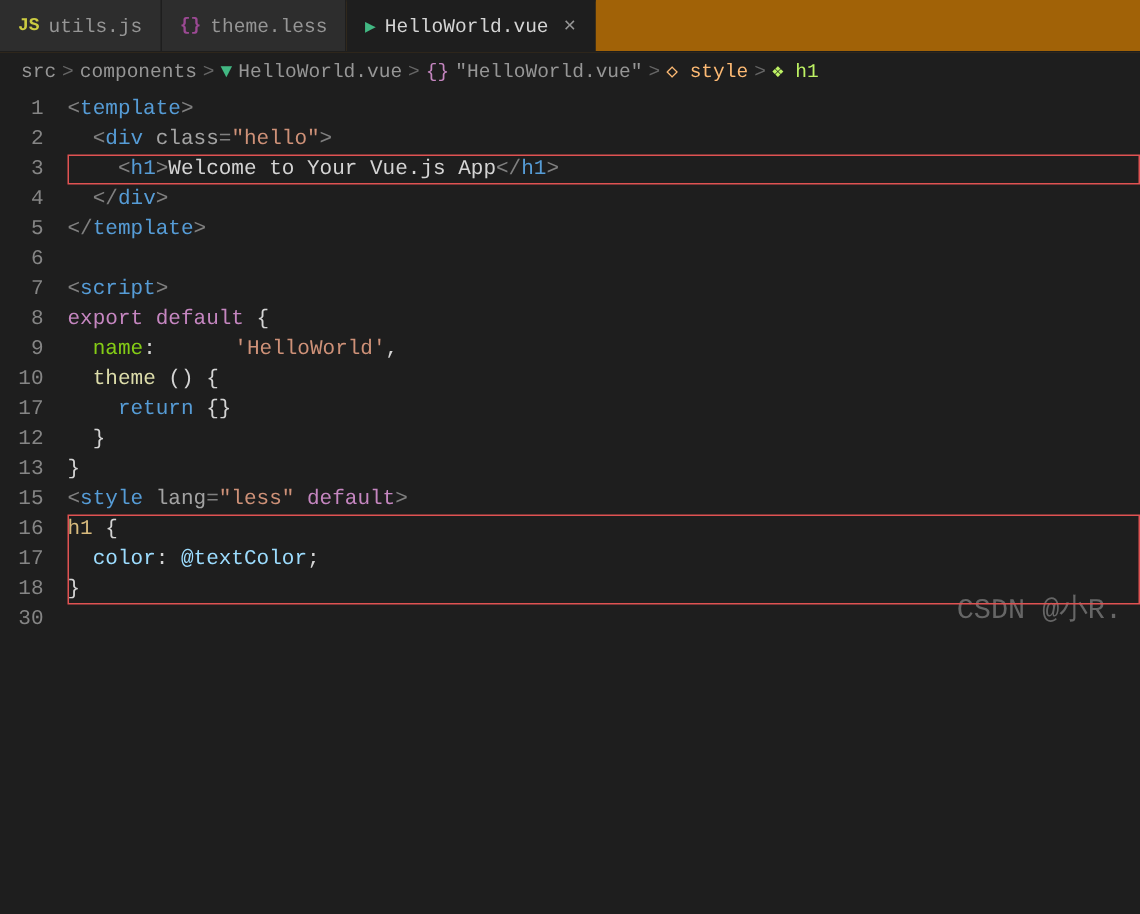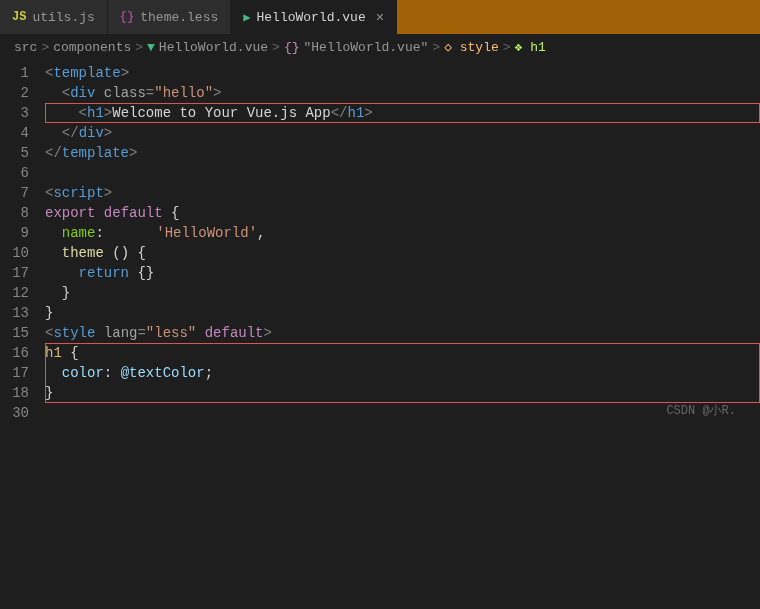--- a/index.html
+++ b/index.html
@@ -127,22 +127,22 @@
       top: 0;
       bottom: 0;
       border: 1.5px solid #e05252;
       pointer-events: none;
       z-index: 1;
     }
 
     .watermark {
       position: absolute;
       bottom: 8px;
-      right: 24px;
-      font-size: 12px;
+      right: 12px;
+      font-size: 19px;
       color: #666;
     }
 
     .editor-wrapper {
       position: relative;
       flex: 1;
     }
   </style>
 </head>
 <body>

